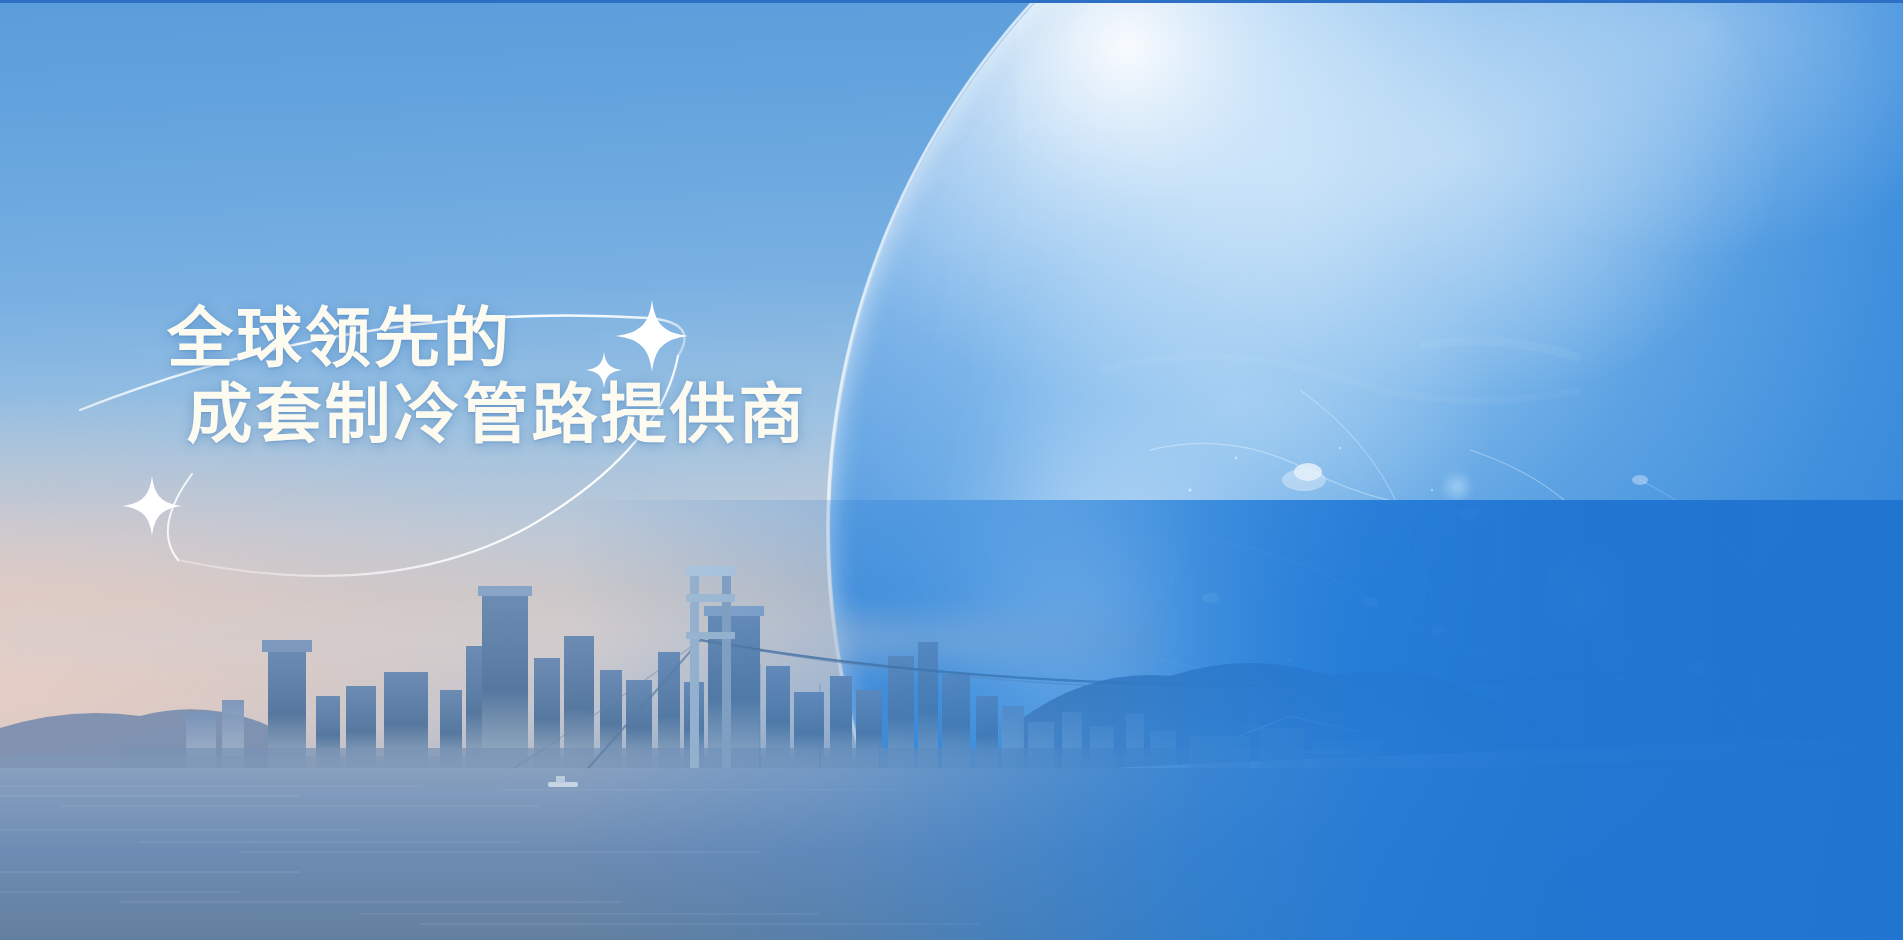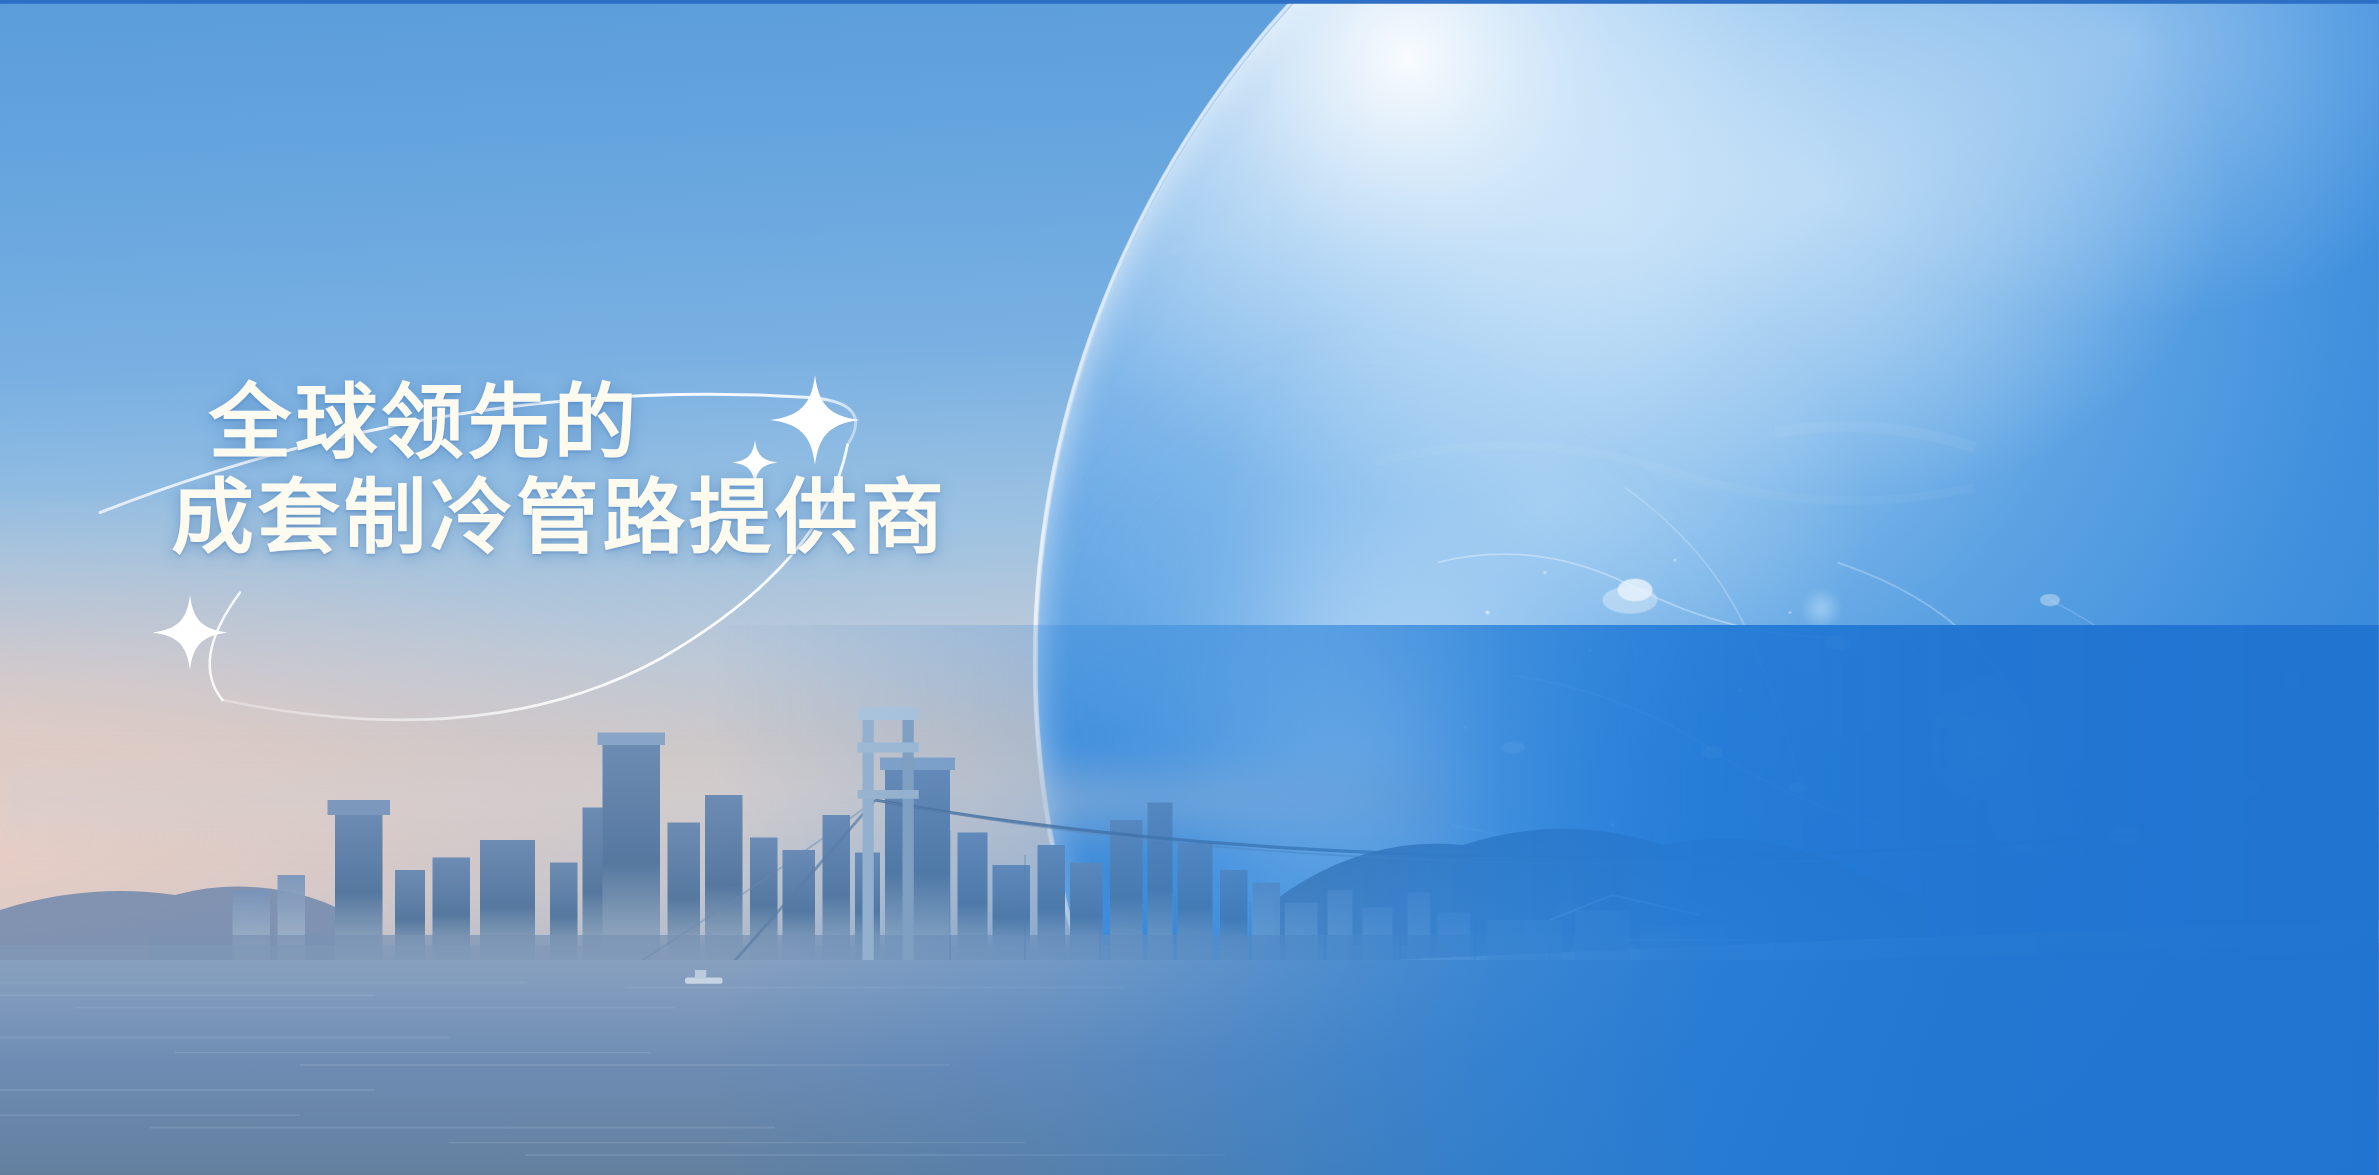--- a/index.html
+++ b/index.html
@@ -219,21 +219,21 @@
     font-family:"Liberation Sans","DejaVu Sans",sans-serif;
     font-weight:bold;
     font-size:66px;
     line-height:76px;
     letter-spacing:3px;
     color:#fdfaf0;
     text-shadow:0 2px 12px rgba(40,100,170,.35), 0 1px 2px rgba(40,100,170,.25);
     white-space:nowrap;
   }
   .headline .line-1{ padding-left:30px; }
-  .headline .line-2{ padding-left:0; }
+  .headline .line-2{ padding-left:0;text-align:center; }
 
   
   .top-rule{
     position:absolute; left:0; top:0; width:1903px; height:3px;
     background:#2d6fc4; z-index:60;
   }
 </style>
 </head>
 <body>
 

